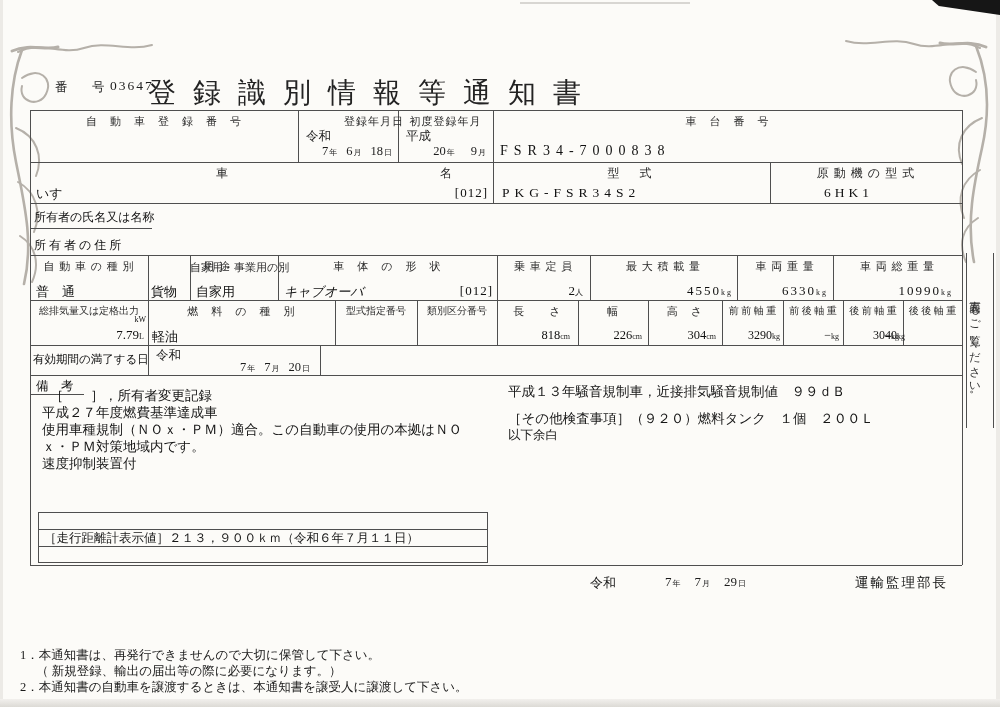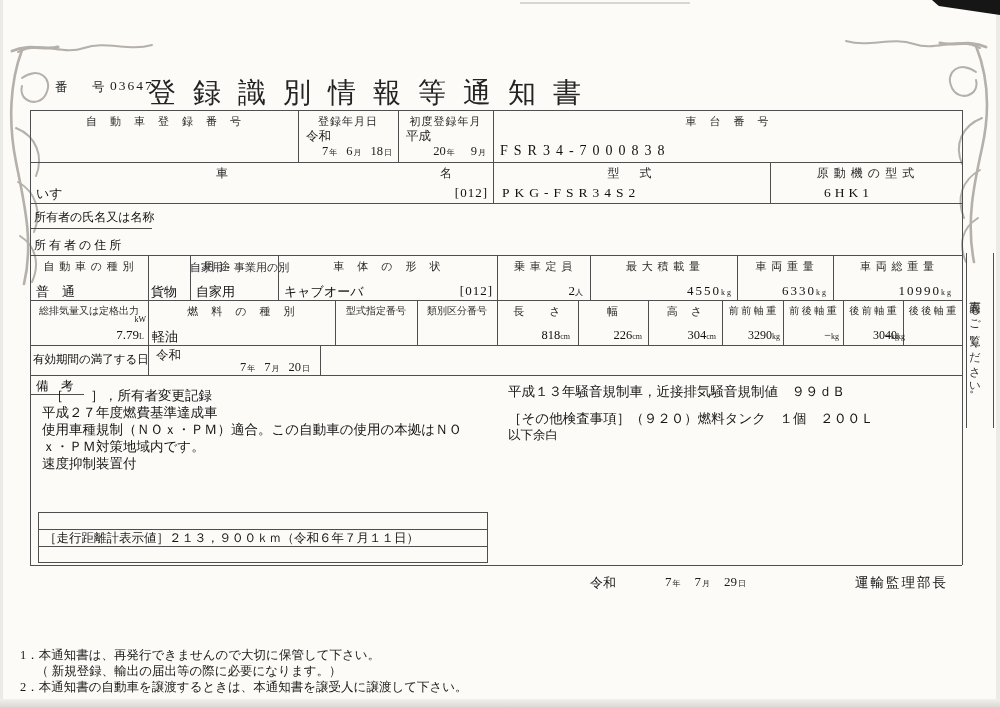--- a/index.html
+++ b/index.html
@@ -91,21 +91,21 @@
     <line x1="903" y1="300" x2="903" y2="345"></line>
     <line x1="320" y1="345" x2="320" y2="375"></line>
     <rect x="38" y="512" width="449" height="50" fill="none"></rect>
     <line x1="38" y1="529" x2="487" y2="529"></line>
     <line x1="38" y1="546" x2="487" y2="546"></line>
     <line x1="966" y1="253" x2="966" y2="428"></line>
     <line x1="993" y1="253" x2="993" y2="428"></line>
   </svg>
 
   <div class="lbl" style="left:30px;top:114px;width:268px;">自　動　車　登　録　番　号</div>
-  <div class="lbl" style="left:298px;top:114px;width:100px;">登録年月日</div>
+  <div class="lbl" style="left:298px;top:114px;width:100px;padding-left:26px;">登録年月日</div>
   <div class="lbl" style="left:398px;top:114px;width:95px;">初度登録年月</div>
   <div class="lbl" style="left:493px;top:114px;width:469px;">車　台　番　号</div>
   <div class="val" style="left:40px;top:140px;"></div>
   <div class="era" style="left:306px;top:128px;">令和</div>
   <div class="datecell" style="left:300px;top:144px;width:92px;">
     <span><span>7</span><span class="unit">年</span></span>
     <span><span>6</span><span class="unit">月</span></span>
     <span><span>18</span><span class="unit">日</span></span>
   </div>
   <div class="era" style="left:406px;top:128px;">平成</div>
@@ -133,21 +133,21 @@
   <div class="lbl" style="left:148px;top:259px;width:42px;padding-left:48px;">用 途</div>
   <div class="lbl small" style="left:190px;top:260px;width:88px;font-size:11px;letter-spacing:0;">自家用・事業用の別</div>
   <div class="lbl" style="left:278px;top:259px;width:219px;">車　体　の　形　状</div>
   <div class="lbl" style="left:497px;top:259px;width:93px;">乗 車 定 員</div>
   <div class="lbl" style="left:590px;top:259px;width:147px;">最 大 積 載 量</div>
   <div class="lbl" style="left:737px;top:259px;width:96px;">車 両 重 量</div>
   <div class="lbl" style="left:833px;top:259px;width:129px;">車 両 総 重 量</div>
   <div class="val" style="left:36px;top:283px;">普　通</div>
   <div class="val" style="left:151px;top:283px;">貨物</div>
   <div class="val" style="left:196px;top:283px;">自家用</div>
-  <div class="val" style="left:284px;top:283px;">キャブオーバ</div>
+  <div class="val" style="left:284px;top:283px;font-style:italic;">キャブオーバ</div>
   <div class="val right" style="left:425px;top:283px;width:68px;letter-spacing:1px;">[012]</div>
   <div class="val right" style="left:497px;top:283px;width:86px;"><span>2</span><span class="unit">人</span></div>
   <div class="val right ls2" style="left:590px;top:283px;width:143px;"><span>4550</span><span class="unit">kg</span></div>
   <div class="val right ls2" style="left:737px;top:283px;width:91px;"><span>6330</span><span class="unit">kg</span></div>
   <div class="val right ls2" style="left:833px;top:283px;width:120px;"><span>10990</span><span class="unit">kg</span></div>
 
   <div class="lbl small" style="left:30px;top:304px;width:118px;letter-spacing:0;">総排気量又は定格出力</div>
   <div class="lbl" style="left:148px;top:304px;width:187px;">燃　料　の　種　別</div>
   <div class="lbl small" style="left:335px;top:304px;width:82px;letter-spacing:0;">型式指定番号</div>
   <div class="lbl small" style="left:417px;top:304px;width:80px;letter-spacing:0;">類別区分番号</div>

